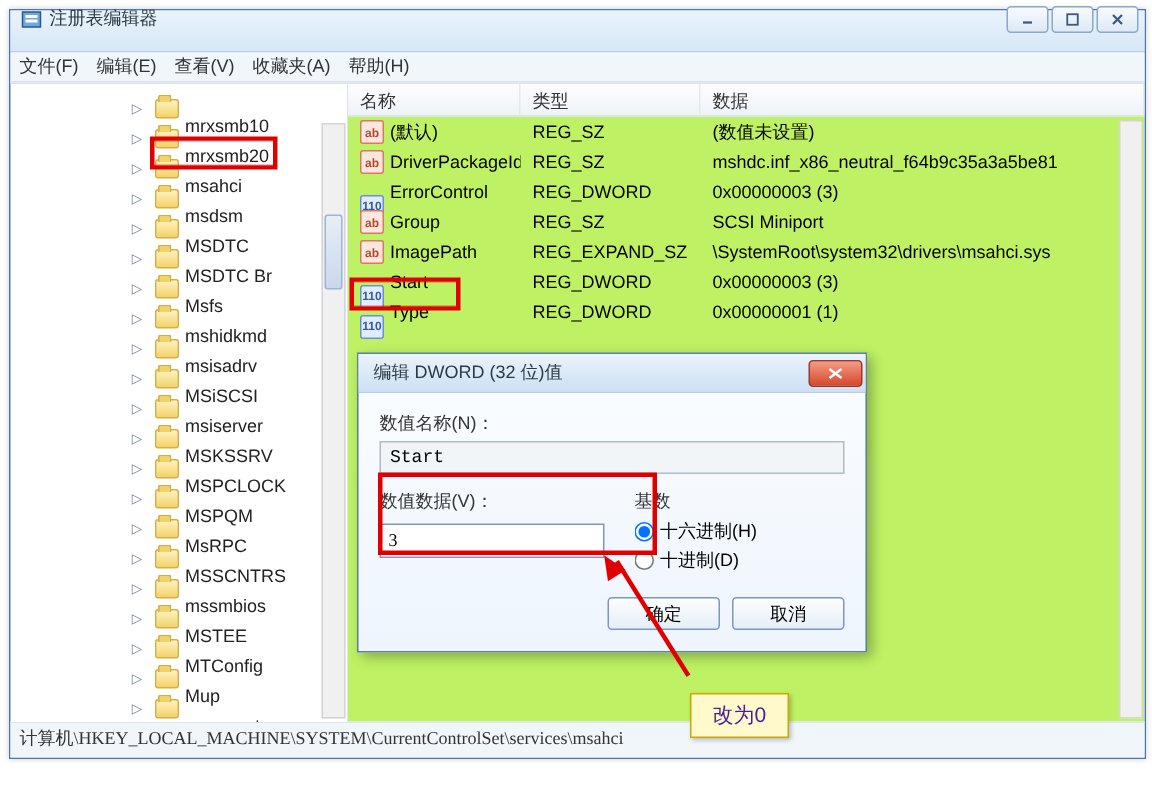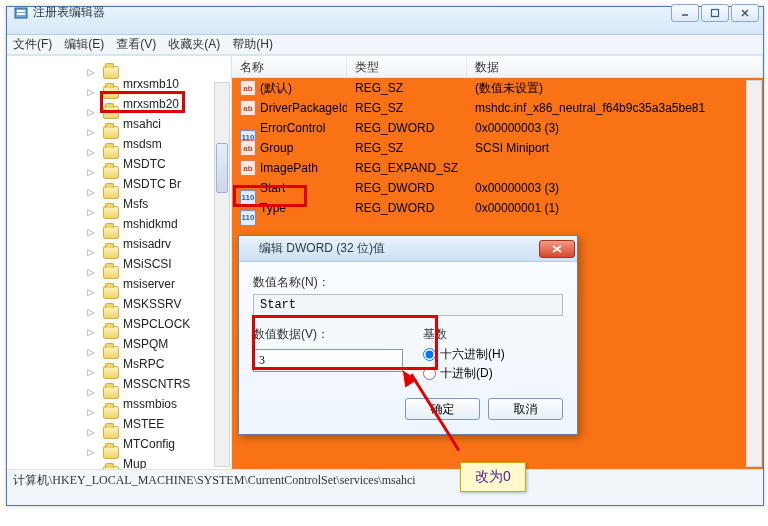--- a/index.html
+++ b/index.html
@@ -18,43 +18,43 @@
 .tree-scroll { position:absolute; right:1px; top:26px; bottom:2px; width:16px; background:#f0f0f0; border:1px solid #d4d4d4; }
 .tree-thumb { position:absolute; left:1px; right:1px; top:60px; height:50px; background:linear-gradient(#e7eef6,#c9d8ea); border:1px solid #9db6d4; border-radius:2px; }
 .tree { list-style:none; padding:6px 0 6px 0; }
 .tree li { display:flex; align-items:center; height:20px; padding-left:96px; position:relative; white-space:nowrap; }
 .tree li::before { content:""; position:absolute; left:88px; top:50%; width:8px; height:1px; }
 .expander { width:12px; height:12px; font-size:9px; color:#7a8aa0; position:absolute; left:78px; top:4px; display:flex; align-items:center; justify-content:center; }
 .folder { width:16px; height:13px; background:linear-gradient(#fff2bf,#f2d36b); border:1px solid #d4af3f; border-radius:2px; margin-right:4px; position:relative; flex:0 0 auto; }
 .folder::before { content:""; position:absolute; left:1px; top:-4px; width:7px; height:4px; background:#f2d36b; border:1px solid #d4af3f; border-bottom:none; border-radius:2px 2px 0 0; }
 .tree li span.label { color:#222;margin-top:24px; }
 
-.list-pane { flex:1; background:#f97316; position:relative; }
+.list-pane { flex:1; background:#bef264; position:relative; }
 .list-header { display:flex; height:22px; background:linear-gradient(#fdfdfd,#eef3f8); border-bottom:1px solid #d9e4ee; }
 .list-header .col { padding:3px 8px; border-right:1px solid #e3eaf2; color:#333; }
 .col-name { width:115px; } .col-type { width:120px; } .col-data { flex:1; }
 .list-rows { }
 .row { display:flex; height:20px; align-items:center; }
 .row .cell { padding:0 8px; overflow:hidden; white-space:nowrap; }
 .row .c-name { width:115px; display:flex; align-items:center; gap:4px; }
 .row .c-type { width:120px; }
 .row .c-data { flex:1; }
 .valicon { width:16px; height:16px; display:inline-flex; align-items:center; justify-content:center; font-size:8px; font-weight:bold; border:1px solid; border-radius:2px; flex:0 0 auto; }
 .valicon.sz { background:#ffe7e0; border-color:#d97a60; color:#b04a2a; }
 .valicon.dw { background:#e0ecff; border-color:#6a8fd9; color:#3a5aa0;margin-top:19px; }
 
-.statusbar { height:36px; background:#f1f6fb; border-top:1px solid #d9e4ee; padding:2px 6px; color:#333; font-family:Tahoma; }
+.statusbar { height:24px; background:#f1f6fb; border-top:1px solid #d9e4ee; padding:2px 6px; color:#333; font-family:Tahoma; }
 
 .hl-red { border:3px solid #e00000; position:absolute; pointer-events:none; }
 .hl-tree { left:100px; top:91px; width:85px; height:22px; }
 .hl-start { left:233px; top:185px; width:74px; height:22px; }
 .hl-value { left:252px; top:315px; width:186px; height:55px; }
 
 .dialog { position:absolute; left:238px; top:235px; width:340px; border:1px solid #5a7fb0; background:linear-gradient(#fbfdff,#eef5fd); box-shadow:3px 3px 8px rgba(0,0,0,0.3); }
-.dlg-title { height:26px; background:linear-gradient(#eaf3fb,#cde0f4); display:flex; align-items:center; padding:0 2px 0 20px; border-bottom:1px solid #b8cde2; color:#2b3a44; }
+.dlg-title { height:26px; background:linear-gradient(#eaf3fb,#cde0f4); display:flex; align-items:center; padding:0 2px 0 10px; border-bottom:1px solid #b8cde2; color:#2b3a44; }
 .dlg-title .spacer { flex:1; }
 .dlg-close { width:36px; height:18px; background:linear-gradient(#f39b86,#d7482a); border:1px solid #a03522; border-radius:3px; display:flex; align-items:center; justify-content:center; }
 .dlg-close svg { stroke:#fff; }
 .dlg-body { padding:12px 14px 14px; }
 .dlg-label { color:#333; margin-bottom:3px; }
 .dlg-ro { border:1px solid #b0bcc8; background:#f2f5f8; padding:3px 6px; font-family:"Courier New",monospace; margin-bottom:10px; }
 .dlg-row2 { display:flex; gap:20px; }
 .dlg-col { }
 .dlg-input { width:150px; border:1px solid #7a97c4; padding:3px 5px; font-family:Tahoma; margin-top:3px; }
 .dlg-radios { margin-top:3px; }
@@ -263,20 +263,21 @@
             </div>
             <div class="cell c-type">REG_SZ</div>
             <div class="cell c-data">SCSI Miniport</div>
           </div>
           <div class="row">
             <div class="cell c-name">
               <span class="valicon sz">ab</span>
               <span>ImagePath</span>
             </div>
             <div class="cell c-type">REG_EXPAND_SZ</div>
+            <div class="cell c-data">\SystemRoot\system32\drivers\msahci.sys</div>
           </div>
           <div class="row">
             <div class="cell c-name">
               <span class="valicon dw">110</span>
               <span>Start</span>
             </div>
             <div class="cell c-type">REG_DWORD</div>
             <div class="cell c-data">0x00000003 (3)</div>
           </div>
           <div class="row">

